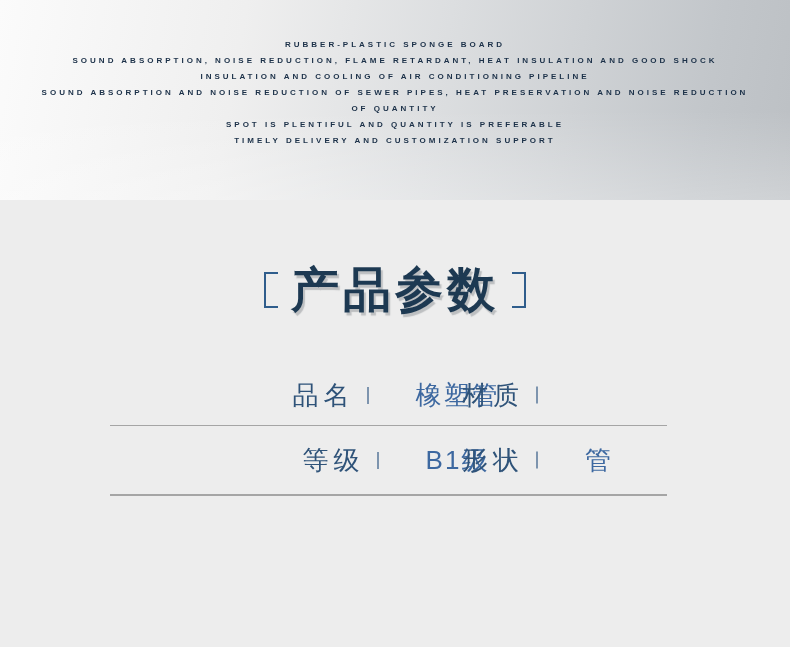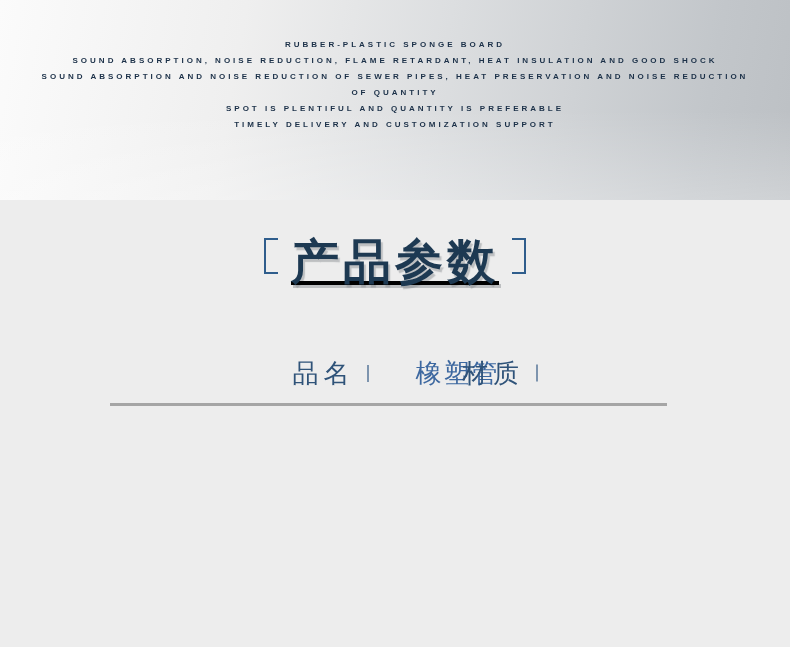--- a/index.html
+++ b/index.html
@@ -34,27 +34,26 @@
     font-size: 8px;
     line-height: 16px;
     font-weight: bold;
     letter-spacing: 3px;
     color: #1b3048;
     white-space: nowrap;
   }
 
   
   .title-row {
-    margin-top: 38px;
+    margin-top: 60px;
     height: 60px;
     display: flex;
-    align-items: flex-start;
+    align-items: center;
     justify-content: center;
     gap: 13px;
-    text-decoration: underline;
   }
   .bracket {
     width: 14px;
     height: 36px;
     box-sizing: border-box;
     border: 2px solid #2f5d8c;
   }
   .bracket.left  { border-right: none; }
   .bracket.right { border-left: none; }
   .page-title {
@@ -121,20 +120,21 @@
 </style>
 </head>
 <body>
 
 <div class="page">
 
   <header class="banner">
     <div class="banner-text">
       <div class="banner-line">RUBBER-PLASTIC SPONGE BOARD</div>
       <div class="banner-line">SOUND ABSORPTION, NOISE REDUCTION, FLAME RETARDANT, HEAT INSULATION AND GOOD SHOCK</div>
+      <div class="banner-line">INSULATION AND COOLING OF AIR CONDITIONING PIPELINE</div>
       <div class="banner-line">SOUND ABSORPTION AND NOISE REDUCTION OF SEWER PIPES, HEAT PRESERVATION AND NOISE REDUCTION</div>
       <div class="banner-line">OF QUANTITY</div>
       <div class="banner-line">SPOT IS PLENTIFUL AND QUANTITY IS PREFERABLE</div>
       <div class="banner-line">TIMELY DELIVERY AND CUSTOMIZATION SUPPORT</div>
     </div>
   </header>
 
   <section class="title-row">
     <span class="bracket left"></span>
     <h1 class="page-title">产品参数</h1>
@@ -150,20 +150,32 @@
         <span class="pvalue">橡塑管</span>
       </div>
       <div class="pair right">
         <span class="plabel">材质</span>
         <span class="vbar"></span>
       </div>
     </div>
 
     <div class="divider"></div>
 
+    <div class="param-row row-2">
+      <div class="pair">
+        <span class="plabel">等级</span>
+        <span class="vbar"></span>
+        <span class="pvalue">B1级</span>
+      </div>
+      <div class="pair right">
+        <span class="plabel">形状</span>
+        <span class="vbar"></span>
+        <span class="pvalue">管</span>
+      </div>
+    </div>
 
     <div class="divider"></div>
 
 
     <div class="divider"></div>
 
 
   </section>
 </div>
 

